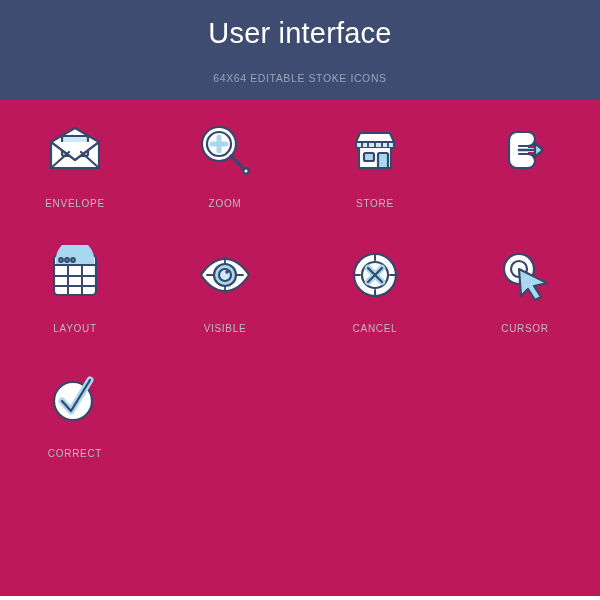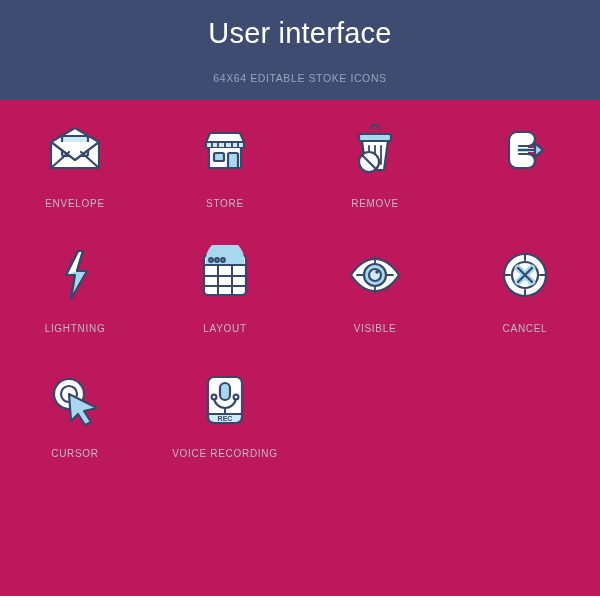--- a/index.html
+++ b/index.html
@@ -92,75 +92,64 @@
           <path d="M6 22 L30 8 L54 22 L54 48 L6 48 Z" fill="#ffffff"></path>
           <rect x="17" y="16" width="26" height="20" rx="2" fill="#cfe9f8"></rect>
           <path d="M22 23 h16 M22 28 h16" stroke="#36486b" stroke-width="2"></path>
           <path d="M6 22 L30 40 L54 22" fill="#ffffff"></path>
           <path d="M6 48 L24 32 M54 48 L36 32"></path>
         </svg>
       </div>
       <div class="cell-label">envelope</div>
     </div>
 
+    <div class="cell">
+      <div class="icon-box">
+        <svg width="60" height="60" viewBox="0 0 60 60" fill="none" stroke="#36486b" stroke-width="2.2" stroke-linecap="round" stroke-linejoin="round">
+          <circle cx="24" cy="24" r="17" fill="#ffffff"></circle>
+          <circle cx="24" cy="24" r="12"></circle>
+          <path d="M24 17 v14 M17 24 h14" stroke="#a8d8f0" stroke-width="5"></path>
+          <path d="M36 36 L51 51" stroke-width="3.4"></path>
+          <circle cx="51" cy="51" r="2.6" fill="#ffffff"></circle>
+        </svg>
+      </div>
+      <div class="cell-label">zoom</div>
+    </div>
 
 
 
     <div class="cell">
       <div class="icon-box">
         <svg width="60" height="60" viewBox="0 0 60 60" fill="none" stroke="#36486b" stroke-width="2.2" stroke-linecap="round" stroke-linejoin="round">
           <path d="M11 22 L15 13 L45 13 L49 22 Z" fill="#ffffff"></path>
           <path d="M11 22 h38 v6 h-38 z" fill="#cfe9f8"></path>
           <path d="M17 22 v6 M23 22 v6 M30 22 v6 M37 22 v6 M43 22 v6" stroke-width="1.8"></path>
           <path d="M14 28 L14 48 L46 48 L46 28" fill="#ffffff"></path>
           <rect x="19" y="33" width="10" height="8" rx="1.5" fill="#a8d8f0"></rect>
           <rect x="33" y="33" width="10" height="15" rx="1.5" fill="#a8d8f0"></rect>
         </svg>
       </div>
       <div class="cell-label">store</div>
     </div>
 
-    <div class="cell">
-      <div class="icon-box">
-        <svg width="60" height="60" viewBox="0 0 60 60" fill="none" stroke="#36486b" stroke-width="2.2" stroke-linecap="round" stroke-linejoin="round">
-          <path d="M26 9 a4 4 0 0 1 8 0"></path>
-          <rect x="14" y="14" width="32" height="7" rx="2" fill="#a8d8f0"></rect>
-          <path d="M17 21 L21 50 L39 50 L43 21 Z" fill="#ffffff"></path>
-          <path d="M24 26 v18 M30 26 v18 M36 26 v18" stroke-width="1.8"></path>
-          <circle cx="24" cy="42" r="10" fill="#ffffff"></circle>
-          <path d="M17.5 35.5 L30.5 48.5" stroke-width="2.2"></path>
-        </svg>
-      </div>
-      <div class="cell-label">remove</div>
-    </div>
 
     <div class="cell">
       <div class="icon-box">
         <svg width="60" height="60" viewBox="0 0 60 60" fill="none" stroke="#36486b" stroke-width="2.2" stroke-linecap="round" stroke-linejoin="round">
           <path d="M33 12 L22 12 a8 8 0 0 0 -8 8 L14 40 a8 8 0 0 0 8 8 L33 48" fill="#ffffff"></path>
           <path d="M33 12 a7 7 0 0 1 0 14 L24 26" fill="#ffffff"></path>
           <path d="M33 48 a7 7 0 0 0 0 -14 L24 34" fill="#ffffff"></path>
           <path d="M24 30 h16 M40 23 L48 30 L40 37 Z" fill="#a8d8f0"></path>
           <path d="M24 30 h16" stroke-width="4" stroke="#a8d8f0"></path>
           <path d="M24 30 h16 M40 23 L48 30 L40 37 Z"></path>
         </svg>
       </div>
       <div class="cell-label"></div>
     </div>
 
-    <div class="cell">
-      <div class="icon-box">
-        <svg width="60" height="60" viewBox="0 0 60 60" fill="none" stroke="#36486b" stroke-width="2.2" stroke-linecap="round" stroke-linejoin="round">
-          <path d="M33 6 L21 30 L30 30 L26 54 L42 26 L32 26 L38 6 Z" fill="#ffffff"></path>
-          <path d="M21 30 L30 30 L26 54 L42 26 L32 26 Z" fill="#a8d8f0" stroke="none"></path>
-          <path d="M33 6 L21 30 L30 30 L26 54 L42 26 L32 26 L38 6 Z"></path>
-        </svg>
-      </div>
-      <div class="cell-label">lightning</div>
-    </div>
 
     <div class="cell">
       <div class="icon-box">
         <svg width="60" height="60" viewBox="0 0 60 60" fill="none" stroke="#36486b" stroke-width="2.2" stroke-linecap="round" stroke-linejoin="round">
           <rect x="9" y="10" width="42" height="40" rx="4" fill="#ffffff"></rect>
           <path d="M9 20 L51 20"></path>
           <path d="M11 14 a2 2 0 0 1 38 0 L49 20 L11 20 Z" fill="#a8d8f0" stroke="none"></path>
           <path d="M9 20 L51 20"></path>
           <circle cx="16" cy="15" r="1.8"></circle>
           <circle cx="22" cy="15" r="1.8"></circle>
@@ -202,32 +191,27 @@
         <svg width="60" height="60" viewBox="0 0 60 60" fill="none" stroke="#36486b" stroke-width="2.2" stroke-linecap="round" stroke-linejoin="round">
           <circle cx="24" cy="24" r="15" fill="#ffffff"></circle>
           <circle cx="24" cy="24" r="8" fill="#ffffff"></circle>
           <path d="M24 24 L52 38 L39 41 L46 52 L40 55 L33 44 L26 51 Z" fill="#a8d8f0"></path>
         </svg>
       </div>
       <div class="cell-label">cursor</div>
     </div>
 
 
-
-    <div class="cell">
-      <div class="icon-box">
-        <svg width="60" height="60" viewBox="0 0 60 60" fill="none" stroke="#36486b" stroke-width="2.2" stroke-linecap="round" stroke-linejoin="round">
-          <rect x="13" y="7" width="34" height="46" rx="6" fill="#ffffff"></rect>
-          <rect x="25" y="13" width="10" height="17" rx="5" fill="#a8d8f0"></rect>
-          <path d="M19 27 a11 11 0 0 0 22 0"></path>
-          <circle cx="19" cy="27" r="2.4" fill="#ffffff"></circle>
-          <circle cx="41" cy="27" r="2.4" fill="#ffffff"></circle>
-          <path d="M30 38 v6 M24 44 h12" stroke-width="2"></path>
-          <path d="M13 44 L47 44 L47 47 a6 6 0 0 1 -6 6 L19 53 a6 6 0 0 1 -6 -6 Z" fill="#cfe9f8"></path>
-          <text x="30" y="51" font-family="Liberation Sans, sans-serif" font-size="7" font-weight="bold" fill="#36486b" stroke="none" text-anchor="middle">REC</text>
-        </svg>
-      </div>
-      <div class="cell-label">voice recording</div>
-    </div>
+    <div class="cell">
+      <div class="icon-box">
+        <svg width="60" height="60" viewBox="0 0 60 60" fill="none" stroke="#36486b" stroke-width="2.2" stroke-linecap="round" stroke-linejoin="round">
+          <circle cx="28" cy="31" r="19" fill="#ffffff"></circle>
+          <path d="M17 31 L26 41 L45 10" stroke="#a8d8f0" stroke-width="7"></path>
+          <path d="M17 31 L26 41 L45 10" stroke-width="2.2"></path>
+        </svg>
+      </div>
+      <div class="cell-label">correct</div>
+    </div>
+
 
 
   </div>
 </div>
 
 </body></html>

